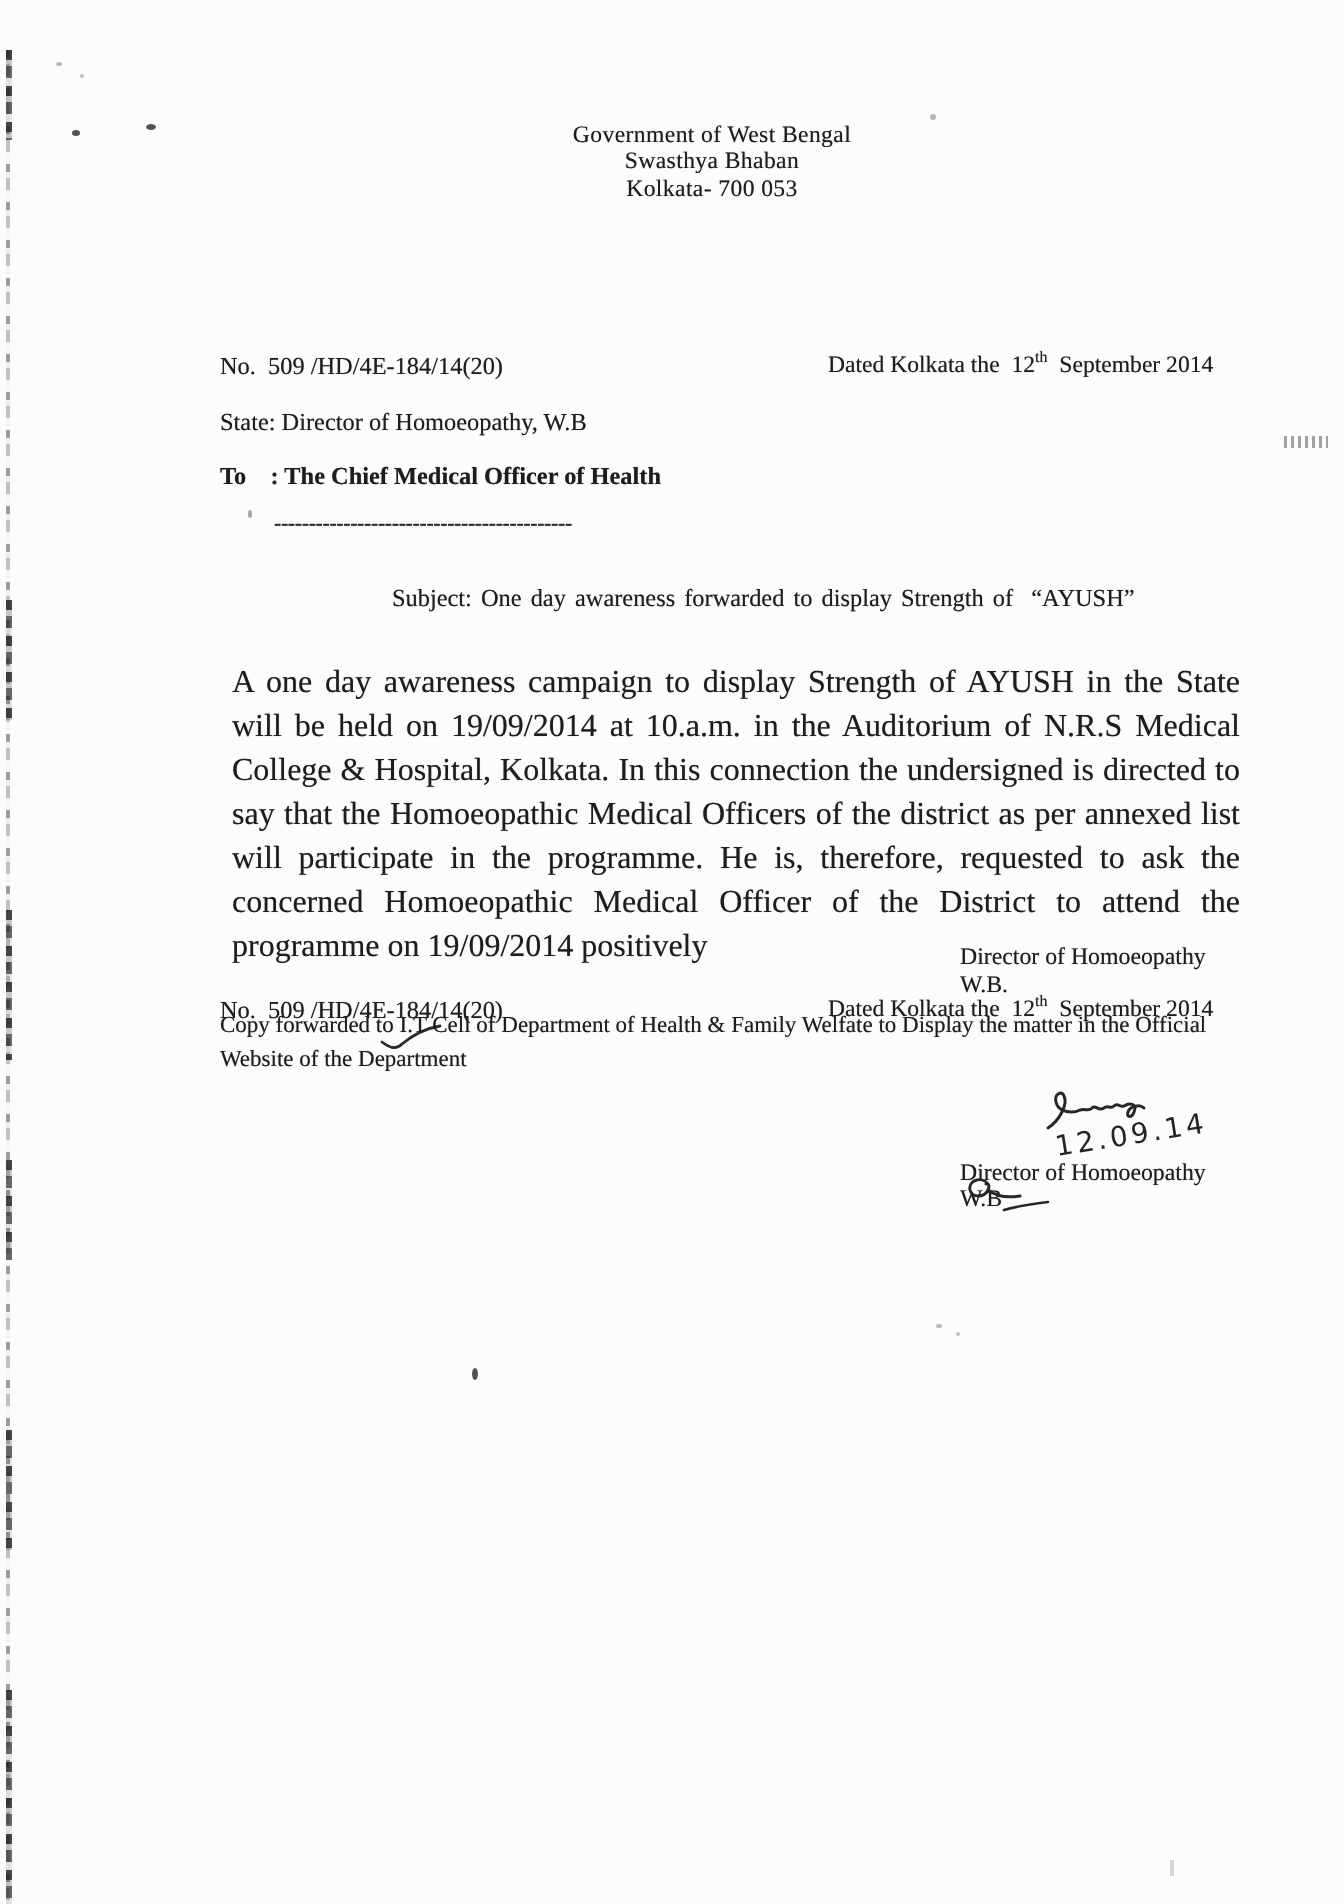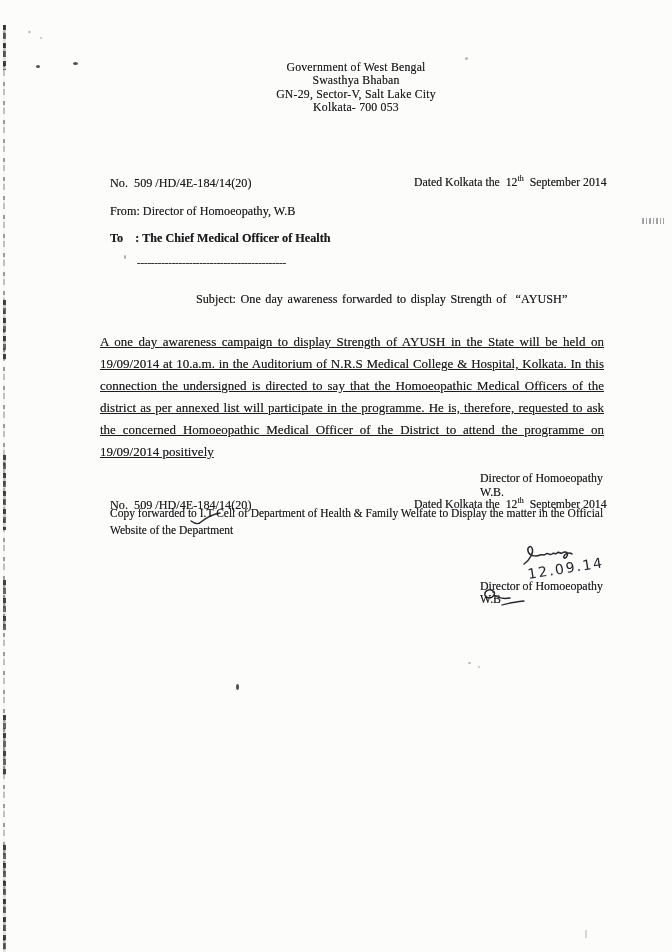--- a/index.html
+++ b/index.html
@@ -23,22 +23,22 @@
   .pos-refnum2  { left:110px; top:473px; }
   .pos-refdate2 { left:414px; top:472px; }
   sup.th { font-size:8px; vertical-align:super; line-height:0; }
 
   .from-line { left:110px; top:179px; font-size:12.2px; }
   .to-line   { left:110px; top:206px; font-size:12.2px;font-weight:bold; }
   .divider   { left:137px; top:231px; font-size:11px; font-weight:bold;
                letter-spacing:-.2px; color:#2a2a2c; }
   .subject   { left:196px; top:267px; font-size:12.2px; word-spacing:1.5px; }
 
-  .body-par { position:absolute; left:100px; top:306px; width:504px;
-    font-size:13px; line-height:22px; text-align:justify;text-decoration:underline; }
+  .body-par { position:absolute; left:116px; top:306px; width:504px;
+    font-size:16px; line-height:22px; text-align:justify; }
 
   .sig-block { position:absolute; width:144px; 
     font-size:11.9px; line-height:13.5px; }
   .sig1 { left:480px; top:447px; }
   .sig2 { left:480px; top:555px; line-height:12.5px; }
 
   .copy-note { position:absolute; left:110px; top:480px; width:508px;
     font-size:11.5px; line-height:16.5px;font-family:Liberation Serif, serif; }
 
   .hand-date { position:absolute; left:529px; top:541px;
@@ -89,28 +89,27 @@
   <div class="speck" style="left:465px;top:32px;width:3px;height:3px;opacity:.4"></div>
   <div class="speck" style="left:124px;top:230px;width:2px;height:4px;opacity:.5"></div>
   <div class="speck" style="left:236px;top:659px;width:3px;height:6px"></div>
   <div class="speck" style="left:468px;top:637px;width:3px;height:2px;opacity:.4"></div>
   <div class="speck" style="left:478px;top:641px;width:2px;height:2px;opacity:.35"></div>
   <div class="speck" style="left:585px;top:905px;width:2px;height:8px;opacity:.22;border-radius:0"></div>
 
   <div class="letterhead">
     <div>Government of West Bengal</div>
     <div>Swasthya Bhaban</div>
-    <div>GN-29, Sector-V, Salt Lake City</div>
     <div>Kolkata- 700 053</div>
   </div>
 
   <div class="abs refnum pos-refnum1">No.  509 /HD/4E-184/14(20)</div>
   <div class="abs refdate pos-refdate1"><span>Dated Kolkata the  12</span><sup class="th">th</sup><span>  September 2014</span></div>
 
-  <div class="abs from-line">From: Director of Homoeopathy, W.B</div>
+  <div class="abs from-line">State: Director of Homoeopathy, W.B</div>
   <div class="abs to-line">To    : The Chief Medical Officer of Health</div>
   <div class="abs divider">-------------------------------------------</div>
 
   <div class="abs subject">Subject: One day awareness forwarded to display Strength of  “AYUSH”</div>
 
   <div class="body-par">A one day awareness campaign to display Strength of AYUSH in the State will be held on 19/09/2014 at 10.a.m.  in the Auditorium of  N.R.S Medical College &amp; Hospital, Kolkata. In this connection the undersigned is directed to say that the Homoeopathic Medical Officers of the district as per annexed list will participate in the programme. He is, therefore, requested to ask the concerned Homoeopathic Medical Officer of the District to attend the programme on 19/09/2014 positively</div>
 
   <div class="sig-block sig1">
     <div>Director of Homoeopathy</div>
     <div>W.B.</div>

